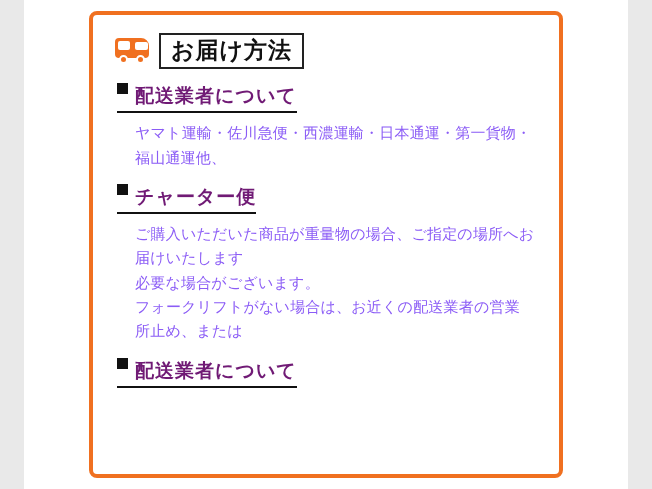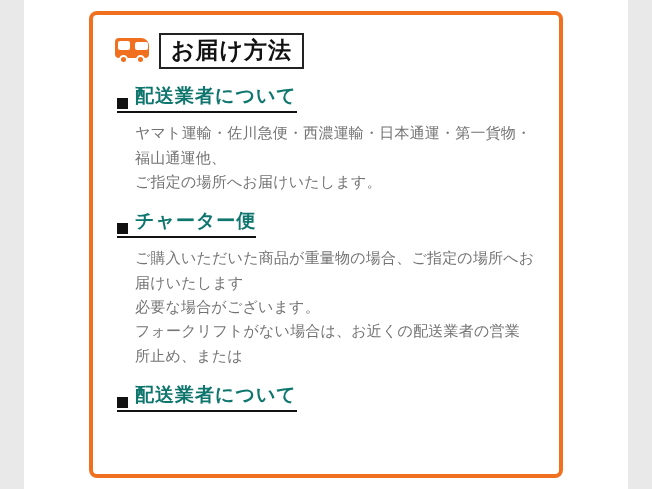--- a/index.html
+++ b/index.html
@@ -96,42 +96,42 @@
     font-weight: bold;
     color: #111111;
     line-height: 1.15;
     letter-spacing: 1px;
   }
 
   .section { margin: 0 0 14px 0; }
 
   .section-head {
     display: flex;
-    align-items: flex-end;
+    align-items: flex-start;
     font-size: 19px;
     font-weight: bold;
-    color: #0f766e;
+    color: #701a75;
     letter-spacing: 1px;
     border-bottom: 2px solid #111111;
     padding-bottom: 2px;
     margin: 0 0 8px 4px;
     width: fit-content;
   }
   .bullet-square {
     display: inline-block;
     width: 11px;
     height: 11px;
     background: #111111;
     margin-right: 7px;
     flex: 0 0 auto;
   }
 
   .body-text {
     font-size: 15px;
-    color: #737373;
+    color: #8b5cf6;
     line-height: 1.62;
     margin: 0 16px 0 22px;
     letter-spacing: 0.2px;
   }
   .body-text p { margin: 0; }
 </style>
 </head>
 <body>
 
 <div class="page">
@@ -152,21 +152,20 @@
       <div class="title-box">お届け方法</div>
     </div>
 
     <div class="section">
       <div class="section-head">
         <span class="bullet-square"></span>
         <span>配送業者について</span>
       </div>
       <div class="body-text">
         <p>ヤマト運輸・佐川急便・西濃運輸・日本通運・第一貨物・福山通運他、</p>
-        <p>ご指定の場所へお届けいたします。</p>
       </div>
     </div>
 
     <div class="section">
       <div class="section-head">
         <span class="bullet-square"></span>
         <span>チャーター便</span>
       </div>
       <div class="body-text">
         <p>ご購入いただいた商品が重量物の場合、ご指定の場所へお届けいたします</p>

